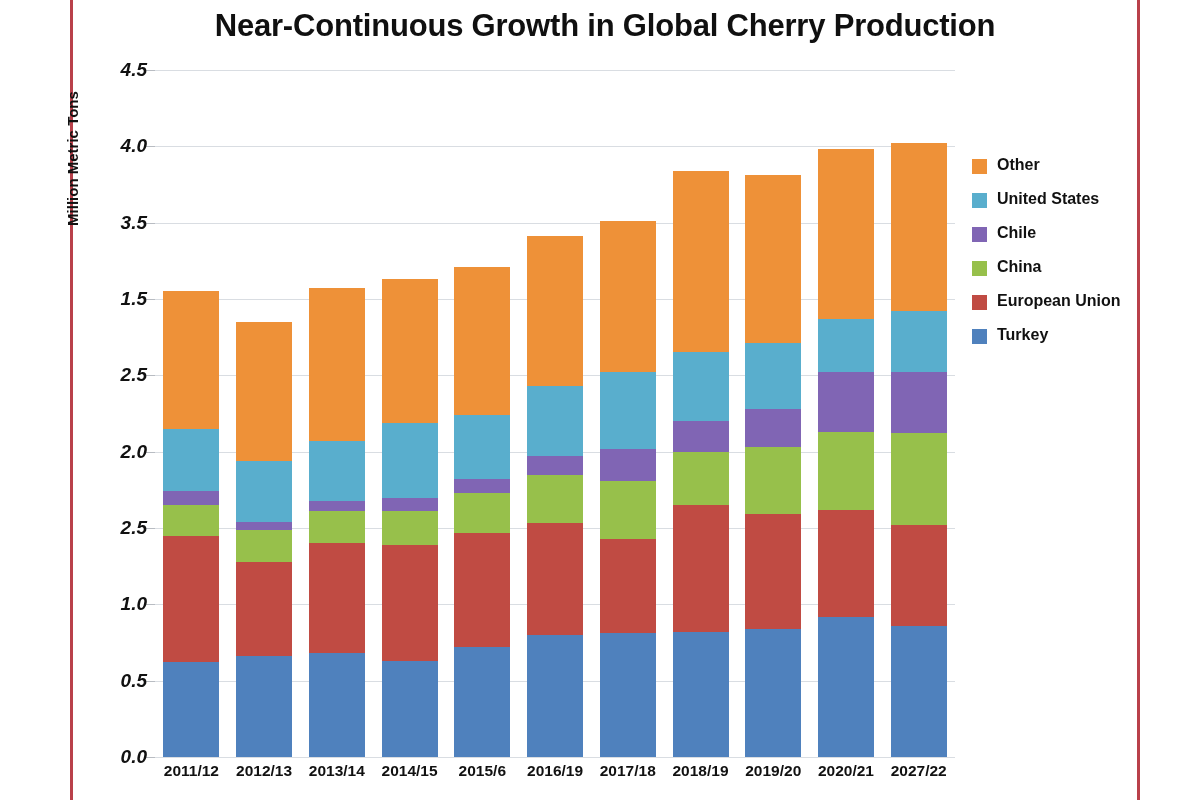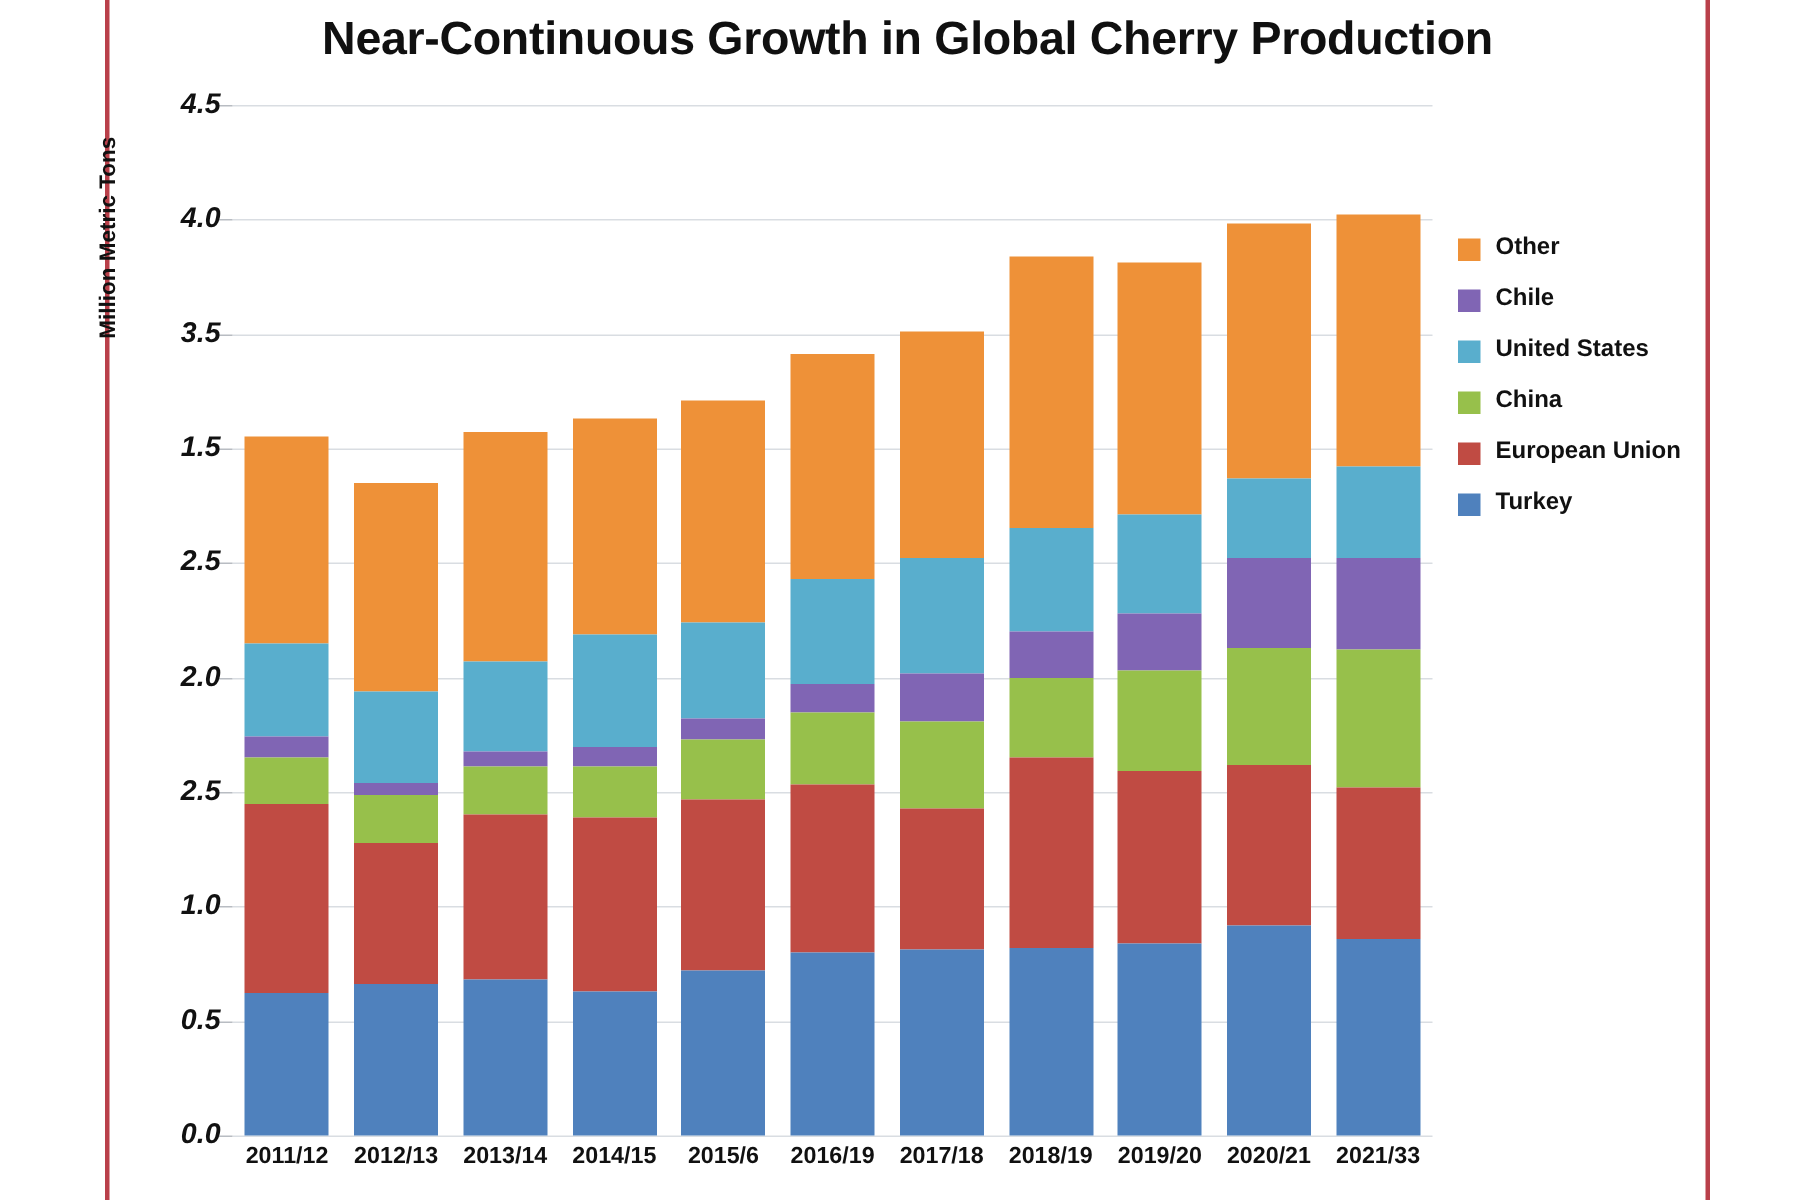--- a/index.html
+++ b/index.html
@@ -216,37 +216,37 @@
       <div class="x-label">2011/12</div>
       <div class="x-label">2012/13</div>
       <div class="x-label">2013/14</div>
       <div class="x-label">2014/15</div>
       <div class="x-label">2015/6</div>
       <div class="x-label">2016/19</div>
       <div class="x-label">2017/18</div>
       <div class="x-label">2018/19</div>
       <div class="x-label">2019/20</div>
       <div class="x-label">2020/21</div>
-      <div class="x-label">2021/33</div>
+      <div class="x-label">2027/22</div>
     </div>
 
   <div id="legend">
       <div class="legend-item">
         <span class="legend-swatch" style="background: rgb(238, 145, 56);"></span>
         <span class="legend-label">Other</span>
       </div>
       <div class="legend-item">
+        <span class="legend-swatch" style="background: rgb(89, 174, 205);"></span>
+        <span class="legend-label">United States</span>
+      </div>
+      <div class="legend-item">
         <span class="legend-swatch" style="background: rgb(128, 101, 180);"></span>
         <span class="legend-label">Chile</span>
       </div>
       <div class="legend-item">
-        <span class="legend-swatch" style="background: rgb(89, 174, 205);"></span>
-        <span class="legend-label">United States</span>
-      </div>
-      <div class="legend-item">
         <span class="legend-swatch" style="background: rgb(151, 192, 75);"></span>
         <span class="legend-label">China</span>
       </div>
       <div class="legend-item">
         <span class="legend-swatch" style="background: rgb(192, 75, 67);"></span>
         <span class="legend-label">European Union</span>
       </div>
       <div class="legend-item">
         <span class="legend-swatch" style="background: rgb(79, 129, 189);"></span>
         <span class="legend-label">Turkey</span>

